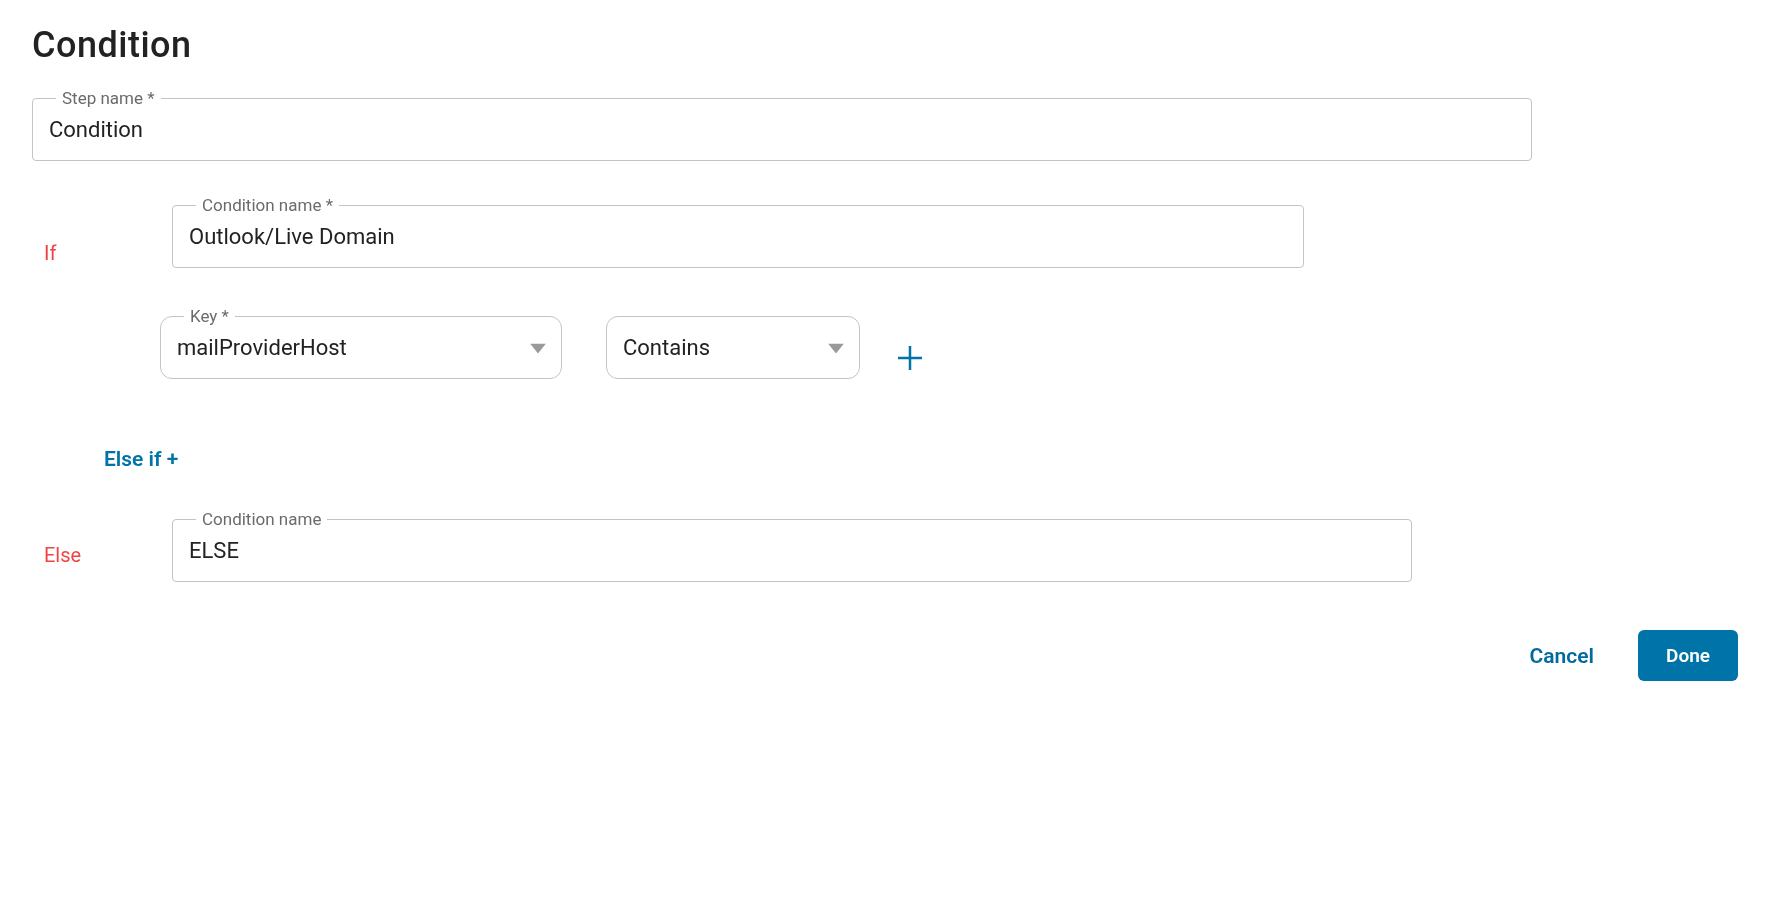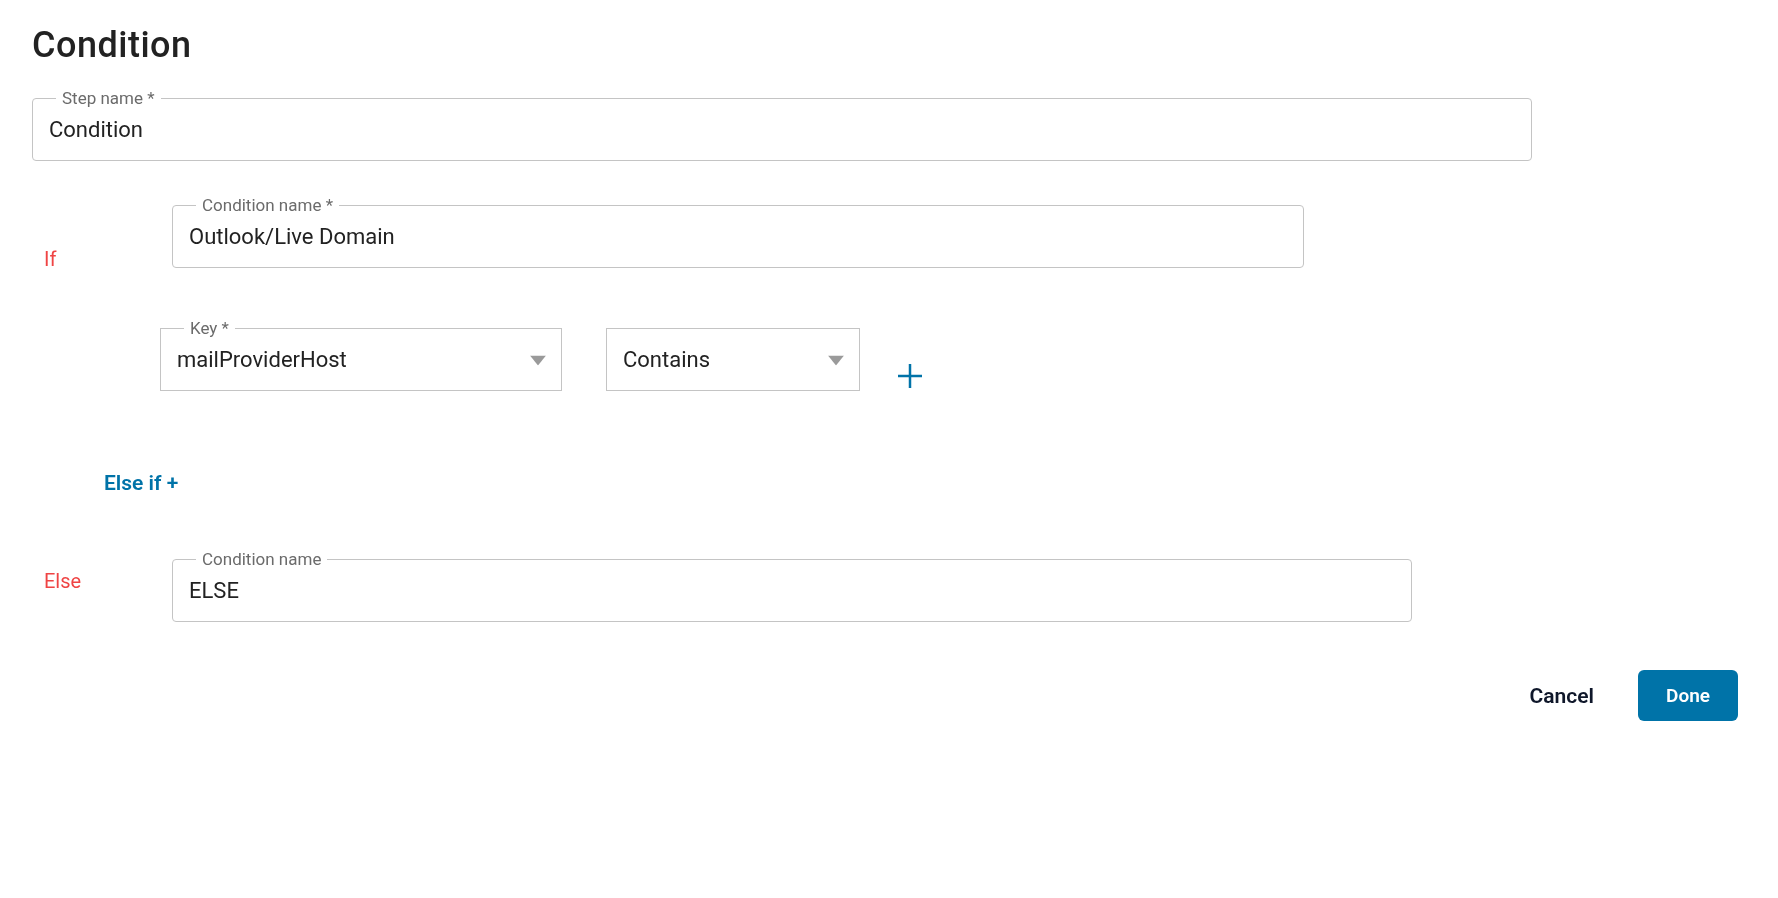--- a/index.html
+++ b/index.html
@@ -14,21 +14,21 @@
       color: #222;
     }
     .page-title {
       font-size: 36px;
       font-weight: 500;
       margin-bottom: 32px;
       letter-spacing: 0.5px;
     }
     .field-wrapper {
       position: relative;
-      margin-bottom: 36px;
+      margin-bottom: 24px;
     }
     .field-label {
       position: absolute;
       top: -10px;
       left: 24px;
       background: #fff;
       padding: 0 6px;
       font-size: 17px;
       color: #6b6b6b;
     }
@@ -73,21 +73,21 @@
       margin-bottom: 44px;
     }
     .select-wrapper {
       position: relative;
     }
     .select-input {
       width: 100%;
       padding: 18px 44px 18px 16px;
       font-size: 22px;
       border: 1px solid #c4c4c4;
-      border-radius: 0;
+      border-radius: 12px;
       color: #222;
       background: #fff;
       appearance: none;
       font-family: inherit;
       cursor: pointer;
     }
     .key-select { width: 402px; }
     .operator-select { width: 270px; padding-left: 16px; }
     .value-input-wrapper { width: 408px; }
     .dropdown-arrow {
@@ -102,21 +102,21 @@
       border: none;
       cursor: pointer;
       padding: 8px;
       color: #0073a8;
       display: flex;
       align-items: center;
       justify-content: center;
     }
     .elseif-section {
       margin-left: 72px;
-      margin-bottom: 36px;
+      margin-bottom: 48px;
     }
     .elseif-button {
       background: none;
       border: none;
       color: #0073a8;
       font-size: 21px;
       font-weight: 600;
       cursor: pointer;
       font-family: inherit;
     }
@@ -133,21 +133,21 @@
     .footer {
       display: flex;
       justify-content: flex-end;
       gap: 24px;
       align-items: center;
       padding-right: 8px;
     }
     .cancel-button {
       background: none;
       border: none;
-      color: #0f172a;
+      color: #0369a1;
       font-size: 21px;
       font-weight: 600;
       cursor: pointer;
       padding: 12px 20px;
       font-family: inherit;
       text-align: right;
     }
     .done-button {
       background: #0073a8;
       border: none;
@@ -218,21 +218,21 @@
   </button>
 </div>
 
 <div class="elseif-section">
   <button class="elseif-button">Else if +</button>
 </div>
 
 <div class="else-row">
   <div class="row-label">Else</div>
   <div class="else-content">
-    <div class="field-wrapper" style="margin-bottom:0;margin-top:28px;">
+    <div class="field-wrapper" style="margin-bottom:0;">
       <label class="field-label">Condition name</label>
       <input type="text" class="text-input" value="ELSE" style="">
     </div>
   </div>
 </div>
 
 <div class="footer">
   <button class="cancel-button">Cancel</button>
   <button class="done-button">Done</button>
 </div>

